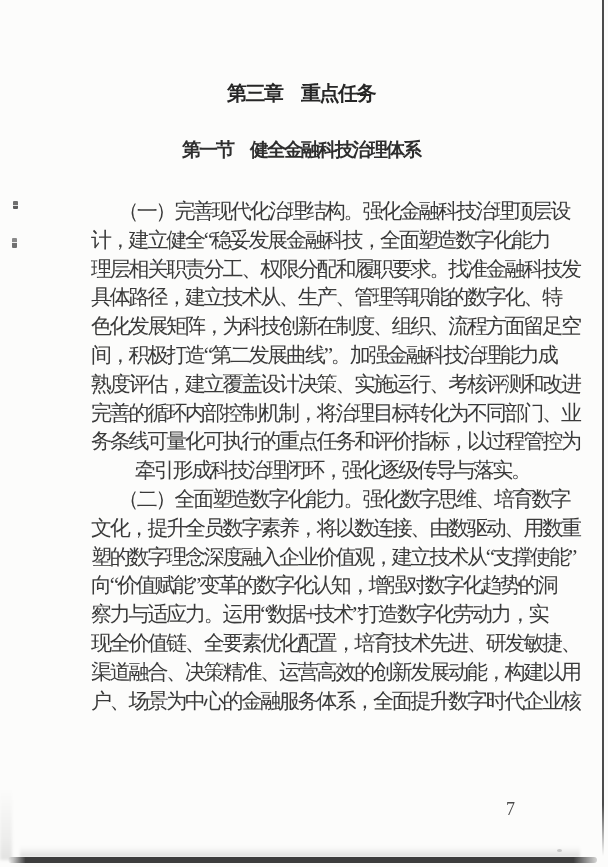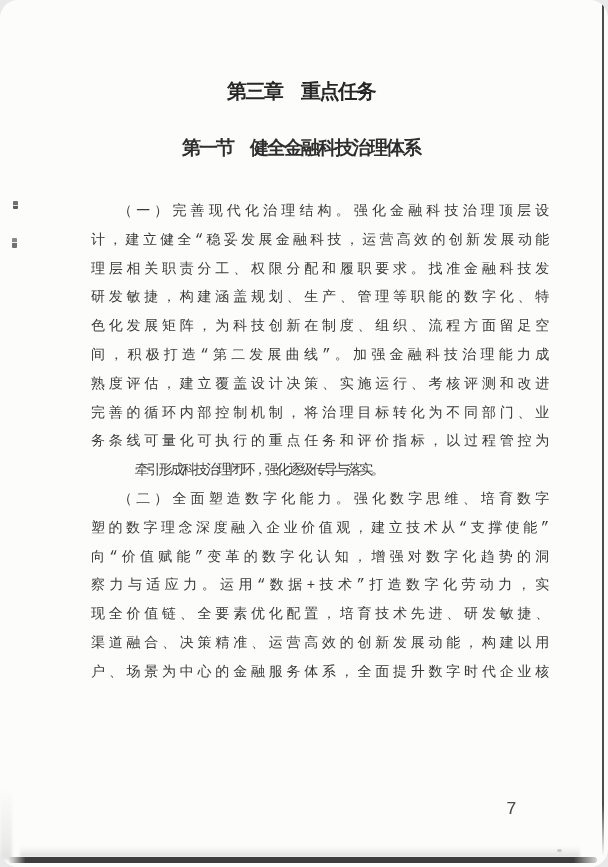--- a/index.html
+++ b/index.html
@@ -2,23 +2,22 @@
 <html lang="zh"><head>
 <meta charset="utf-8">
 <style>
   html,body{margin:0;padding:0;background:#e9e9e9;}
   .page{
     position:relative;
     width:608px;height:867px;
     margin:0 auto;
     background:#fcfcfb;
     overflow:hidden;
-    font-family:Liberation Mono, monospace;
+    font-family:Liberation Serif, serif;
     color:#383838;
-    border-radius:18px;
   }
   
   .chapter-title{
     position:absolute;top:82px;left:0;width:602px;
     text-align:center;
     font-size:20px;font-weight:700;line-height:22px;
     letter-spacing:-1.5px;
     color:#262626;
   }
   .section-title{
@@ -27,21 +26,21 @@
     font-size:19px;font-weight:700;line-height:21px;
     letter-spacing:-2px;
     color:#2e2e2e;
   }
   
   .body-block{
     position:absolute;top:197px;left:91px;width:456px;
   }
   .line{
     height:28.8px;line-height:28.8px;
-    font-size:14px;
+    font-size:21px;
     letter-spacing:-2.2px;
     white-space:nowrap;
     text-align:justify;
     text-align-last:justify;
     color:#3a3a3a;
   }
   .line.first{ text-indent:27px; }
   .line.end{ text-align-last:left;margin-left:44px; }
   
   .page-number{
@@ -89,31 +88,32 @@
 
 <div class="page">
 
   <div class="chapter-title">第三章　重点任务</div>
 
   <div class="section-title">第一节　健全金融科技治理体系</div>
 
   <div class="body-block">
 
     <div class="line first">（一）完善现代化治理结构。强化金融科技治理顶层设</div>
-    <div class="line">计，建立健全“稳妥发展金融科技，运营高效的创新发展动能</div>
+    <div class="line">计，建立健全“稳妥发展金融科技，全面塑造数字化能力</div>
     <div class="line">理层相关职责分工、权限分配和履职要求。找准金融科技发</div>
-    <div class="line">研发敏捷，构建涵盖规划、生产、管理等职能的数字化、特</div>
+    <div class="line">具体路径，建立技术从、生产、管理等职能的数字化、特</div>
     <div class="line">色化发展矩阵，为科技创新在制度、组织、流程方面留足空</div>
     <div class="line">间，积极打造“第二发展曲线”。加强金融科技治理能力成</div>
     <div class="line">熟度评估，建立覆盖设计决策、实施运行、考核评测和改进</div>
     <div class="line">完善的循环内部控制机制，将治理目标转化为不同部门、业</div>
     <div class="line">务条线可量化可执行的重点任务和评价指标，以过程管控为</div>
     <div class="line end">牵引形成科技治理闭环，强化逐级传导与落实。</div>
 
     <div class="line first">（二）全面塑造数字化能力。强化数字思维、培育数字</div>
+    <div class="line">文化，提升全员数字素养，将以数连接、由数驱动、用数重</div>
     <div class="line">塑的数字理念深度融入企业价值观，建立技术从“支撑使能”</div>
     <div class="line">向“价值赋能”变革的数字化认知，增强对数字化趋势的洞</div>
     <div class="line">察力与适应力。运用“数据+技术”打造数字化劳动力，实</div>
     <div class="line">现全价值链、全要素优化配置，培育技术先进、研发敏捷、</div>
     <div class="line">渠道融合、决策精准、运营高效的创新发展动能，构建以用</div>
     <div class="line">户、场景为中心的金融服务体系，全面提升数字时代企业核</div>
   </div>
 
   <div class="page-number">7</div>
 

